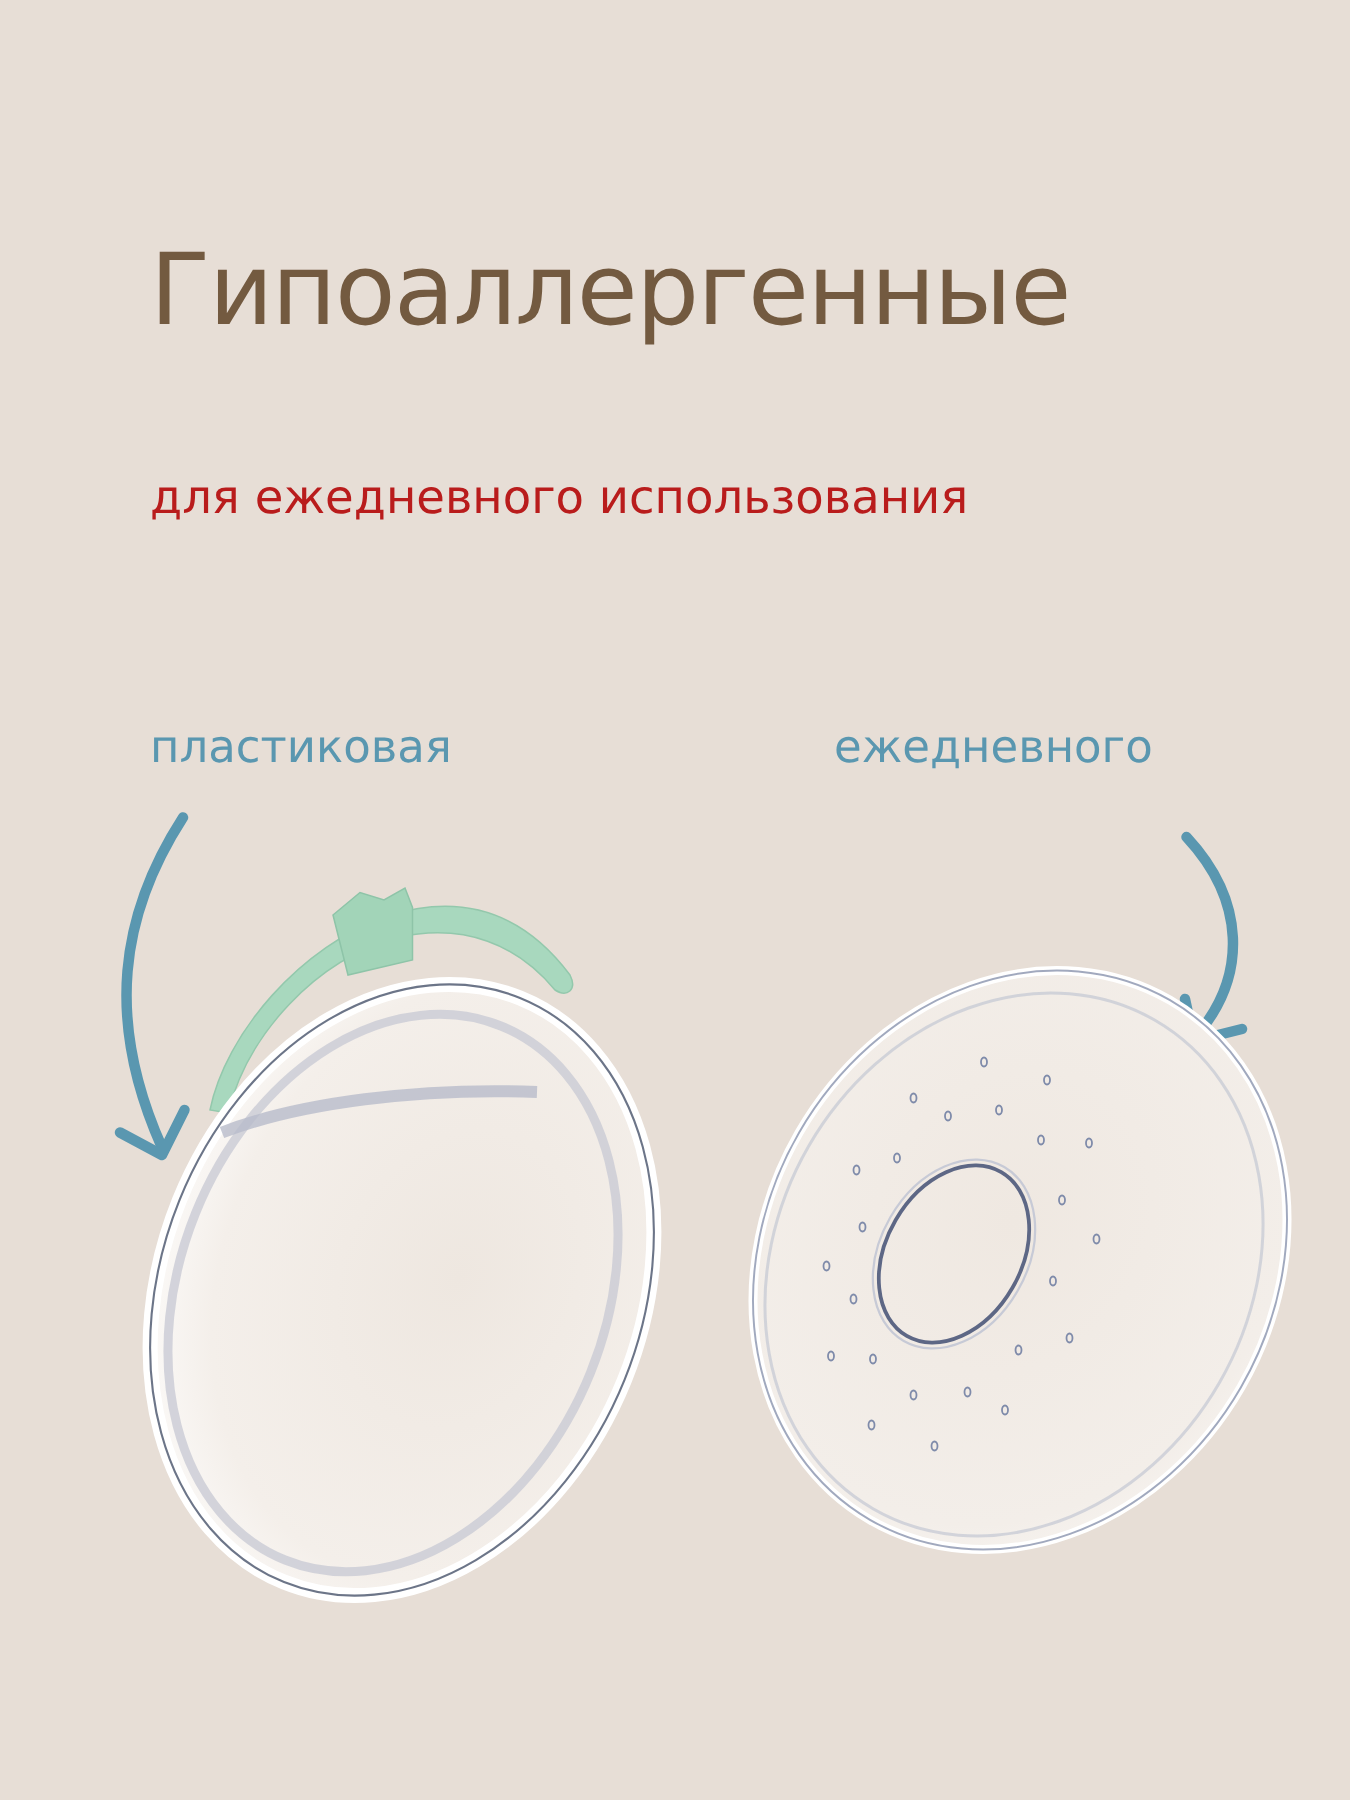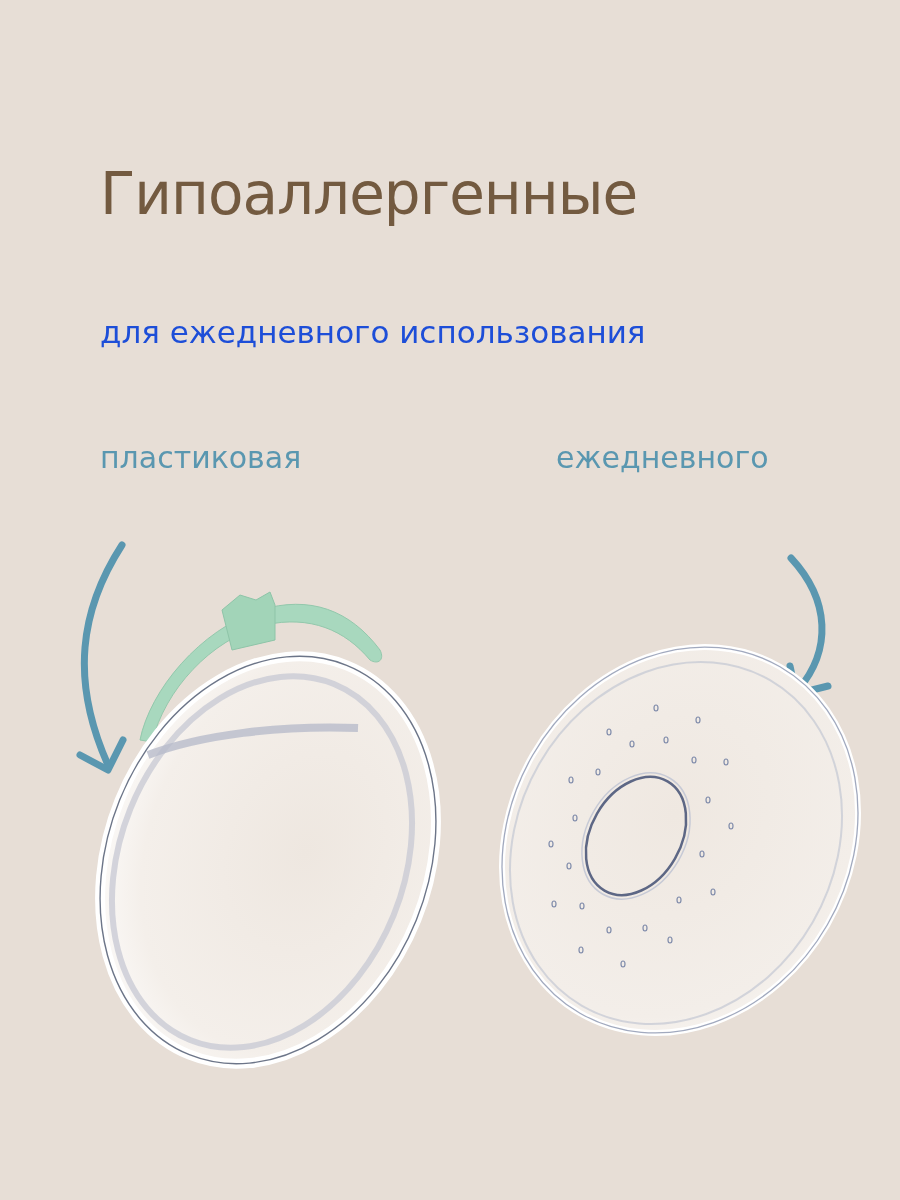--- a/index.html
+++ b/index.html
@@ -4,33 +4,33 @@
 <style>
   html, body { margin: 0; padding: 0; }
   body {
     width: 900px; height: 1200px; overflow: hidden;
     background: #E7DED6;
     font-family: "DejaVu Sans", sans-serif;
     position: relative;
   }
   .title {
     position: absolute; left: 100px; top: 152px;
-    color: #735A40; font-size: 58px; line-height: 84px;
+    color: #735A40; font-size: 66px; line-height: 84px;
     letter-spacing: -1px; font-weight: normal; margin: 0; text-align: center;
   }
   .subtitle {
     position: absolute; left: 100px; top: 312px;
-    color: #1d4ed8; font-size: 31px; line-height: 40px; margin: 0;
+    color: #b91c1c; font-size: 31px; line-height: 40px; margin: 0;
   }
   .label {
     position: absolute; color: #5A97B0; font-size: 30px; line-height: 42px;
   }
   .label-left { left: 100px; top: 437px; }
   .label-right { left: 556px; top: 437px; }
-  .label span { display: block; }
+  .label span { display: block; margin-top: 41px; }
   svg.art { position: absolute; left: 0; top: 0; }
 </style>
 </head>
 <body>
 
 <div class="title">
   <div>Гипоаллергенные</div>
 </div>
 <div class="subtitle">для ежедневного использования</div>
 

